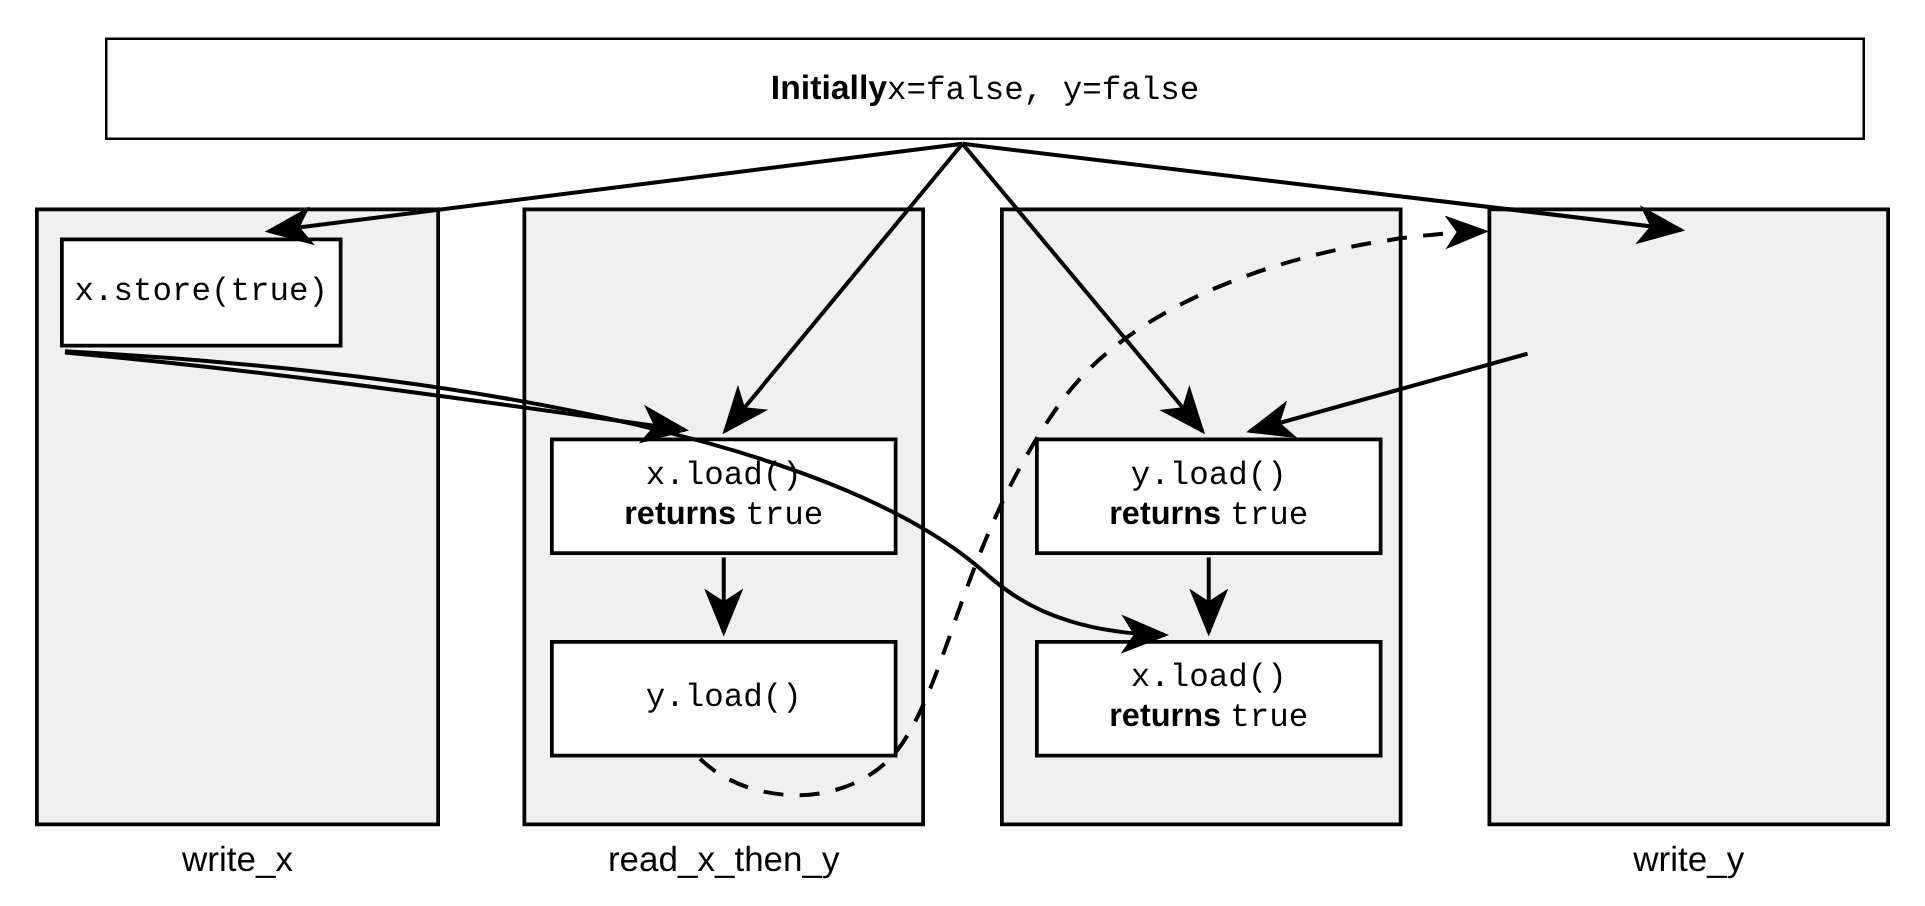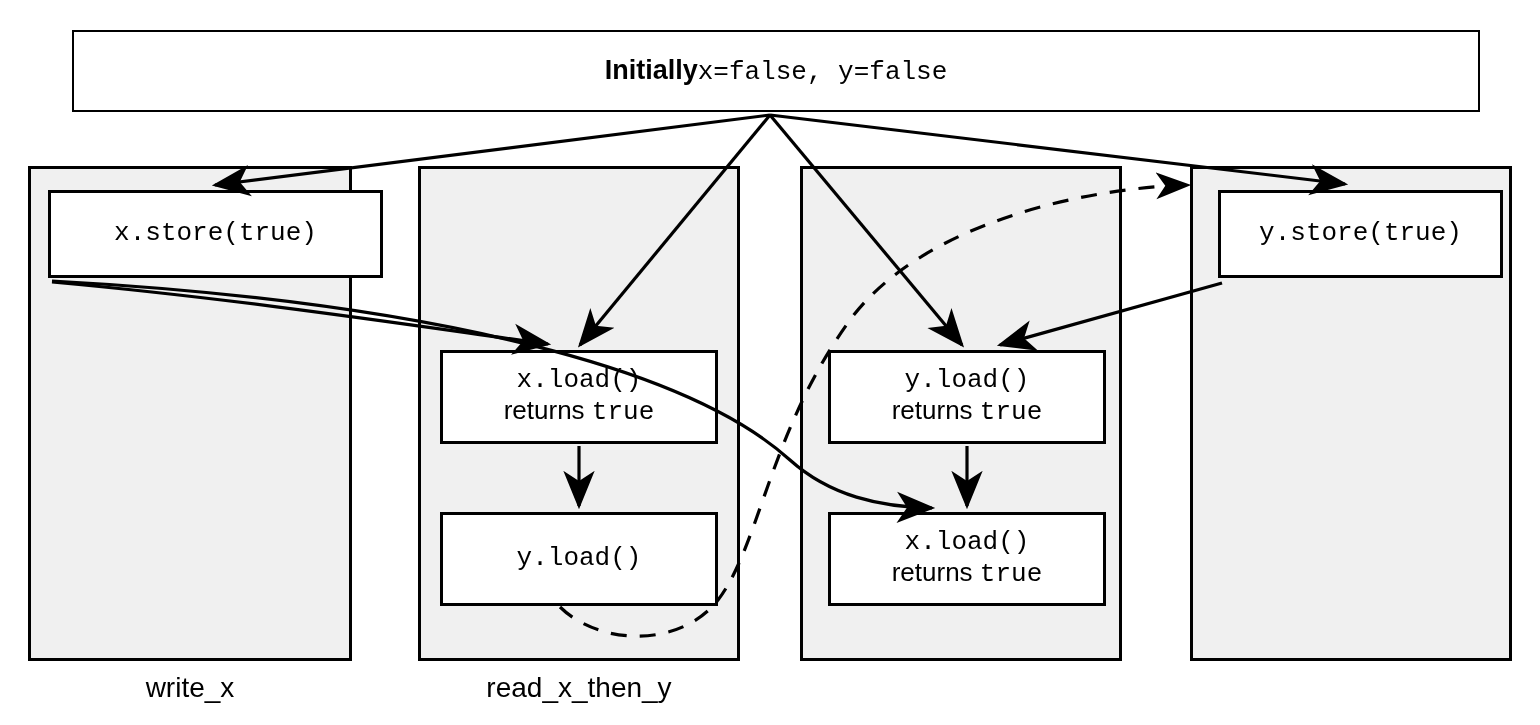--- a/index.html
+++ b/index.html
@@ -15,21 +15,21 @@
   #stage {
     position: relative;
     width: 1540px;
     height: 725px;
     overflow: hidden;
     background: #ffffff;
   }
   
   .init-box {
     position: absolute;
-    left: 72px;
+    left: 84px;
     top: 30px;
     width: 1408px;
     height: 82px;
     border: 2px solid #000000;
     background: #ffffff;
     box-sizing: border-box;
     display: flex;
     align-items: center;
     justify-content: center;
   }
@@ -81,21 +81,21 @@
   .mono-txt {
     font-family: "Liberation Mono", monospace;
     font-size: 26px;
   }
   .ret-line {
     font-size: 26px;
     white-space: pre;
   }
   .ret-line .kw {
     font-family: "Liberation Sans", sans-serif;
-    font-weight: normal;
+    font-weight: bold;
   }
   .ret-line .val {
     font-family: "Liberation Mono", monospace;
     font-weight: normal;
   }
   
   #arrows {
     position: absolute;
     left: 0;
     top: 0;
@@ -111,21 +111,21 @@
 
   <div class="init-box">
     <div class="init-text"><span class="bold-sans">Initially</span><span class="mono">x=false, y=false</span></div>
   </div>
 
   <div class="thread-col" style="left:28px; width:324px;"></div>
   <div class="thread-col" style="left:418px; width:322px;"></div>
   <div class="thread-col" style="left:800px; width:322px;"></div>
   <div class="thread-col" style="left:1190px; width:322px;"></div>
 
-  <div class="op-box" style="left:48px; top:190px; width:335px; height:88px;">
+  <div class="op-box" style="left:48px; top:190px; width:226px; height:88px;">
     <div class="op-line mono-txt">x.store(true)</div>
   </div>
 
   <div class="op-box" style="left:440px; top:350px; width:278px; height:94px;">
     <div class="op-line mono-txt">x.load()</div>
     <div class="ret-line"><span class="kw">returns</span><span> </span><span class="val">true</span></div>
   </div>
 
   <div class="op-box" style="left:440px; top:512px; width:278px; height:94px;">
     <div class="op-line mono-txt">y.load()</div>
@@ -134,23 +134,20 @@
   <div class="op-box" style="left:828px; top:350px; width:278px; height:94px;">
     <div class="op-line mono-txt">y.load()</div>
     <div class="ret-line"><span class="kw">returns</span><span> </span><span class="val">true</span></div>
   </div>
 
   <div class="op-box" style="left:828px; top:512px; width:278px; height:94px;">
     <div class="op-line mono-txt">x.load()</div>
     <div class="ret-line"><span class="kw">returns</span><span> </span><span class="val">true</span></div>
   </div>
 
-  <div class="op-box" style="left:1218px; top:190px; width:285px; height:88px;">
-    <div class="op-line mono-txt">y.store(true)</div>
-  </div>
 
   <svg id="arrows" viewBox="0 0 1540 725">
     <defs>
       <marker id="ah" markerWidth="16" markerHeight="16" refX="11" refY="5.5" orient="auto" markerUnits="strokeWidth">
         <path d="M0,0.6 L12,5.5 L0,10.4 L3.2,5.5 Z" fill="#000000"></path>
       </marker>
       <marker id="ah-sm" markerWidth="14" markerHeight="14" refX="10" refY="5" orient="auto" markerUnits="strokeWidth">
         <path d="M0,0.8 L11,5 L0,9.2 L2.9,5 Z" fill="#000000"></path>
       </marker>
     </defs>
@@ -174,14 +171,15 @@
       <path d="M579,446 L579,506" marker-end="url(#ah)"></path>
 
       <path d="M967,446 L967,506" marker-end="url(#ah)"></path>
 
       <path d="M560,607 C600,646 680,648 718,600 C760,545 770,430 850,320 C920,225 1080,188 1188,185" stroke-dasharray="16 13" marker-end="url(#ah-sm)"></path>
     </g>
   </svg>
 
   <div class="thread-label" style="left:418px; width:322px;">read_x_then_y</div>
   <div class="thread-label" style="left:28px; width:324px;">write_x</div>
+  <div class="thread-label" style="left:1190px; width:322px;">write_y</div>
 
 </div>
 
 </body></html>

